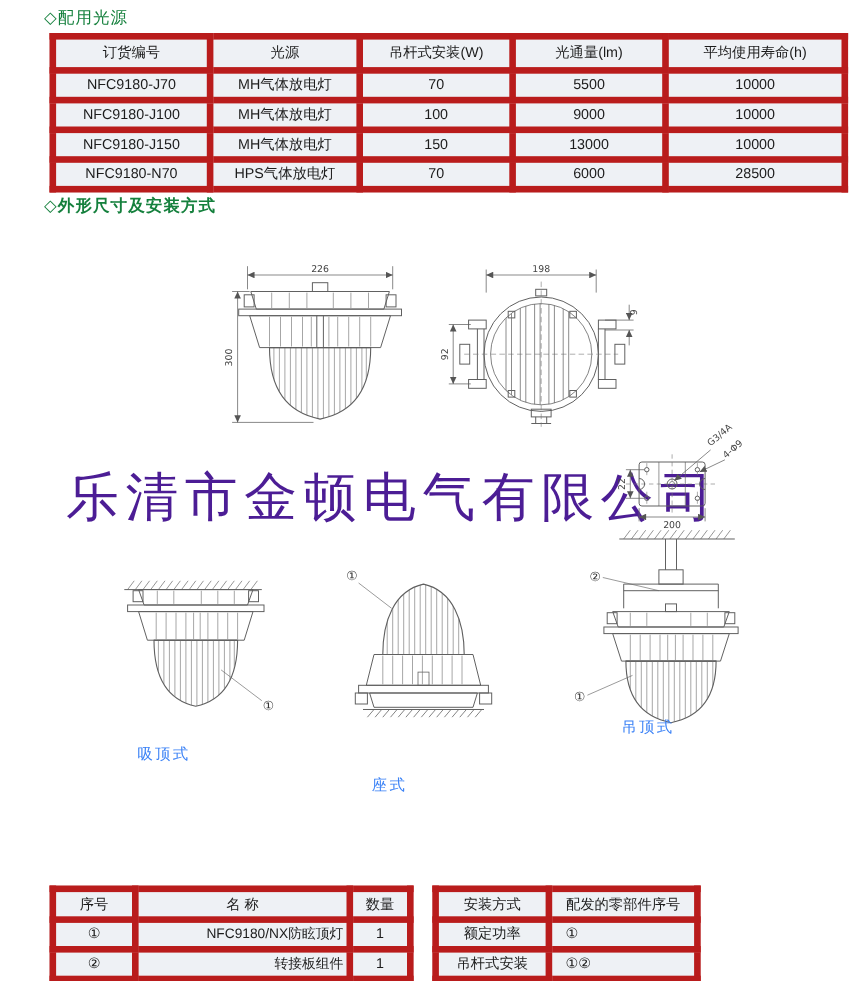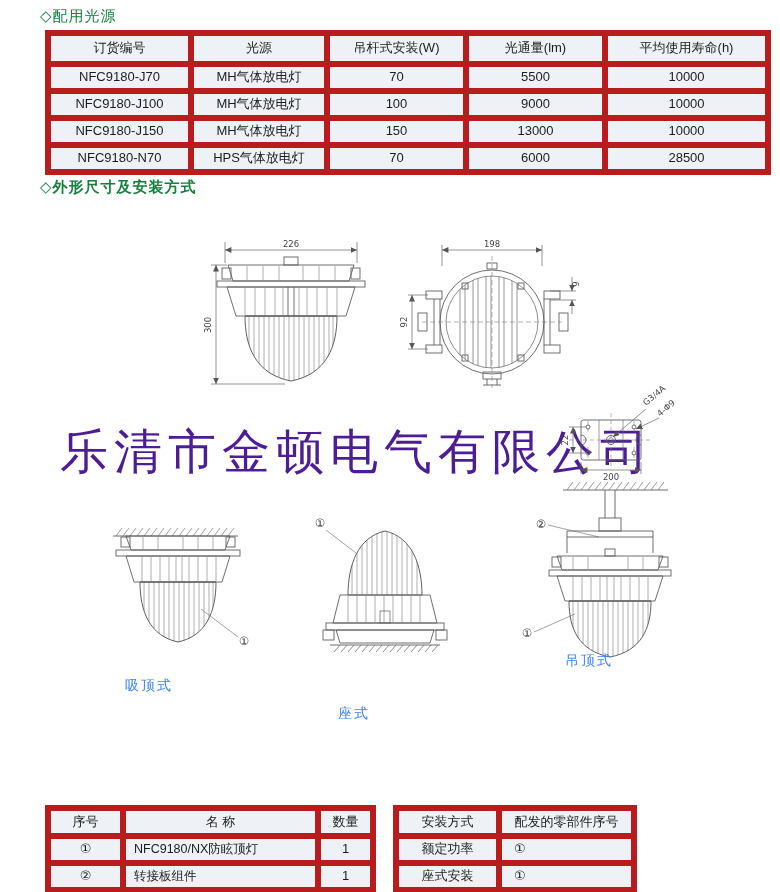--- a/index.html
+++ b/index.html
@@ -8,21 +8,21 @@
   .sec-title{position:absolute;font-size:15px;color:#15803d;letter-spacing:1px;white-space:nowrap;}
   
   table{border-collapse:collapse;position:absolute;background:#eef1f5;table-layout:fixed;
         border:1px solid #6f757b;border-bottom-width:2px;}
   th,td{border:6px solid #b91c1c;font-size:13px;font-weight:normal;color:#1c1c1c;
         text-align:center;padding:0 3px;height:21px;line-height:1.15;overflow:hidden;white-space:nowrap;}
   .spec{left:45px;top:30px;width:720px;}
   .spec th{height:25px;}
   .parts{left:45px;top:805px;width:325px;}
   .parts th{height:22px;}
-  .parts td.name-cell{text-align:left;padding-left:8px;font-size:12.5px;margin-left:48px;}
+  .parts td.name-cell{text-align:right;padding-left:8px;font-size:12.5px;margin-left:48px;}
   .install{left:393px;top:805px;width:238px;}
   .install th{height:22px;}
   .install td.mark-cell{text-align:left;padding-left:12px;}
   
   .wm-center{position:absolute;left:60px;top:420px;font-size:48px;letter-spacing:6px;
              color:#4c1d95;white-space:nowrap;z-index:0;}
   .wm-bottom{position:absolute;left:428px;top:834px;font-size:45px;font-weight:bold;letter-spacing:2px;
              color:rgba(224,188,180,0.55);white-space:nowrap;z-index:6;}
   
   svg.draw{position:absolute;overflow:visible;z-index:2;}
@@ -352,24 +352,20 @@
     <tbody>
         <tr>
       <th>安装方式</th>
       <th>配发的零部件序号</th>
     </tr>
     <tr>
       <td>额定功率</td>
       <td class="mark-cell">①</td>
     </tr>
     <tr>
-      <td>座式安装</td>
-      <td class="mark-cell">①</td>
-    </tr>
-    <tr>
       <td>吊杆式安装</td>
       <td class="mark-cell">①②</td>
     </tr>
   </tbody>
     </table>
 
 
 </div>
 
 </body></html>

